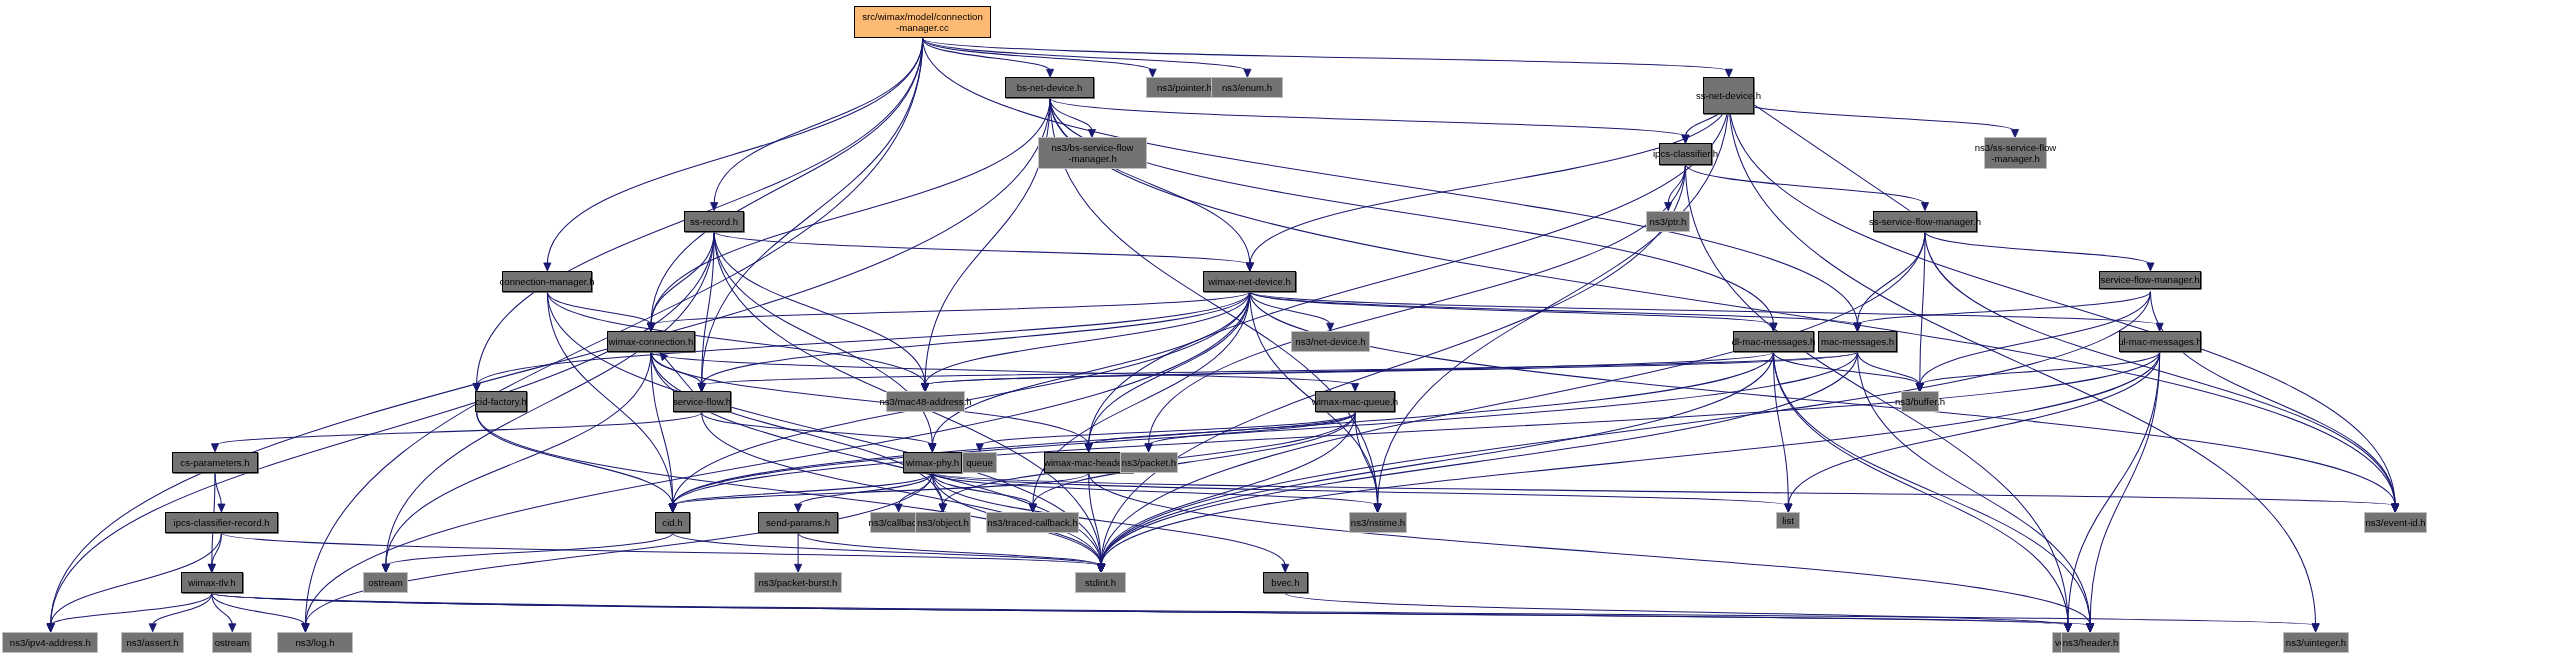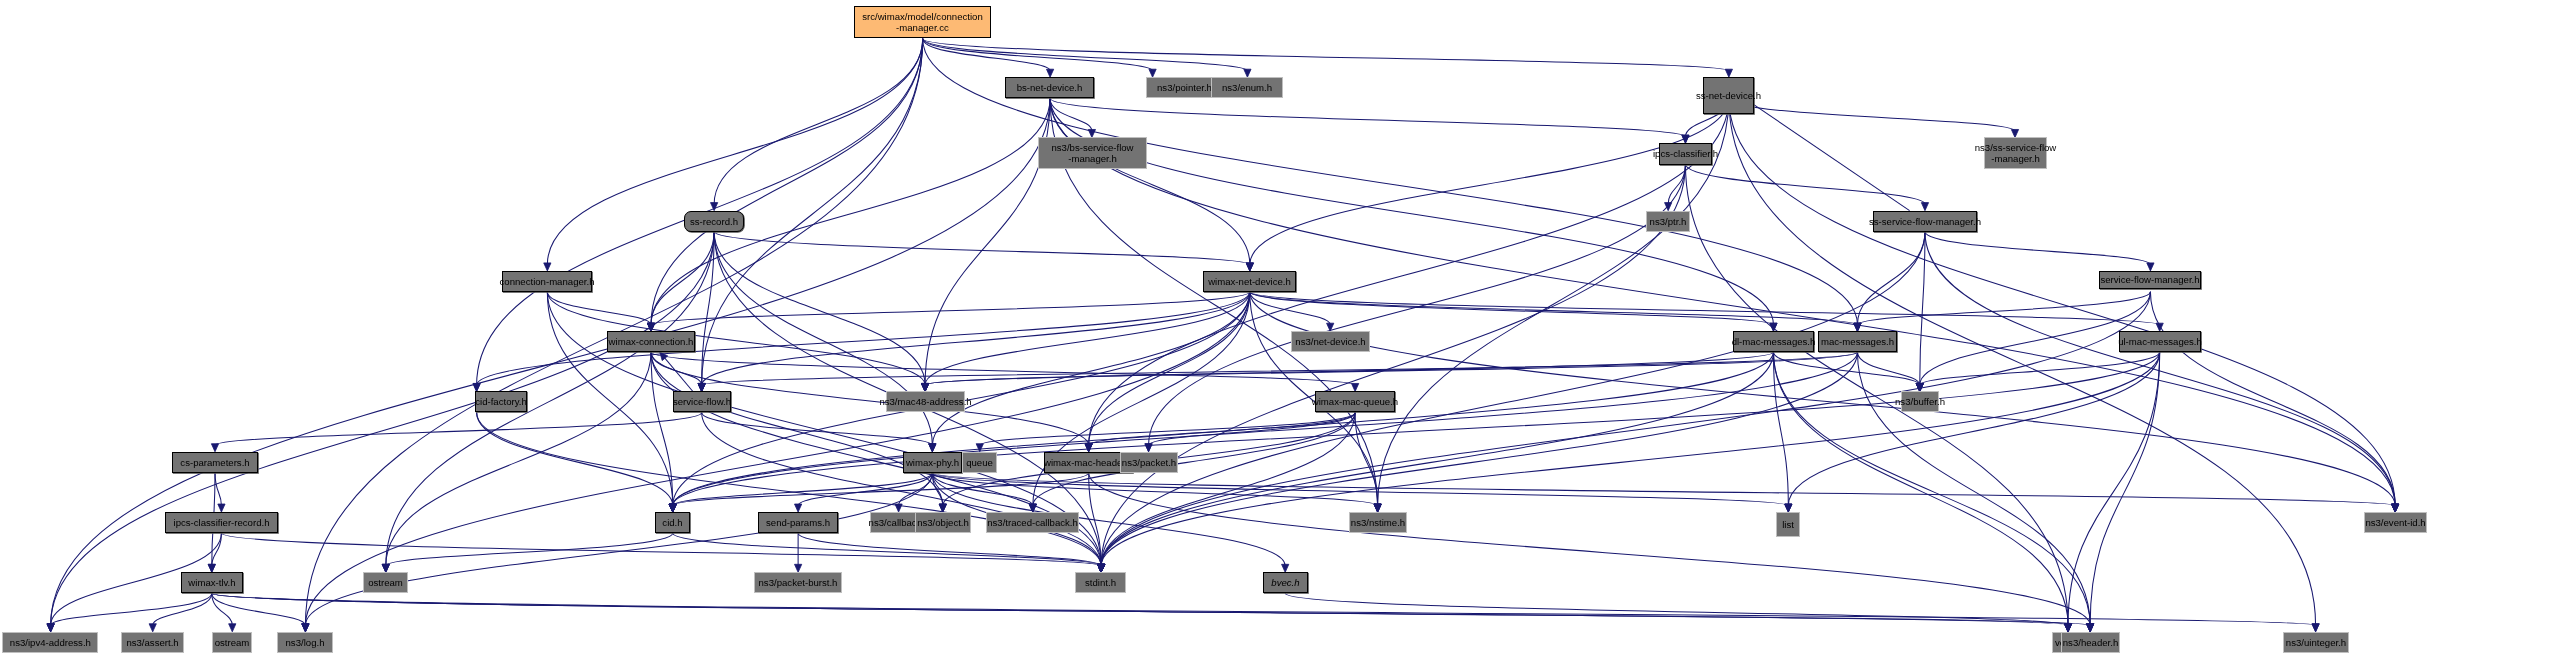--- a/index.html
+++ b/index.html
@@ -326,21 +326,21 @@
     </div>
   <div class="node local" style="left: 1659px; top: 143px; width: 53px; height: 22px;">
       <span>ipcs-classifier.h</span>
     </div>
   <div class="node sys" style="left: 1984px; top: 137px; width: 63px; height: 32px;">
       <span>
         <span>ns3/ss-service-flow</span>
         <span>-manager.h</span>
       </span>
     </div>
-  <div class="node local" style="left: 684px; top: 211px; width: 60px; height: 21px; border-radius: 7px;">
+  <div class="node local" style="left: 684px; top: 211px; width: 60px; height: 21px;">
       <span>ss-record.h</span>
     </div>
   <div class="node sys" style="left: 1646px; top: 211px; width: 44px; height: 21px;">
       <span>ns3/ptr.h</span>
     </div>
   <div class="node local" style="left: 1873px; top: 211px; width: 104px; height: 21px;">
       <span>ss-service-flow-manager.h</span>
     </div>
   <div class="node local" style="left: 502px; top: 271px; width: 90px; height: 21px;">
       <span>connection-manager.h</span>
@@ -410,51 +410,51 @@
     </div>
   <div class="node sys" style="left: 915px; top: 512px; width: 56px; height: 21px;">
       <span>ns3/object.h</span>
     </div>
   <div class="node sys" style="left: 986px; top: 512px; width: 93px; height: 21px;">
       <span>ns3/traced-callback.h</span>
     </div>
   <div class="node sys" style="left: 1349px; top: 512px; width: 58px; height: 21px;">
       <span>ns3/nstime.h</span>
     </div>
-  <div class="node sys" style="left: 1776px; top: 512px; width: 24px; height: 25px;">
+  <div class="node sys" style="left: 1776px; top: 512px; width: 24px; height: 17px;">
       <span>list</span>
     </div>
   <div class="node sys" style="left: 2364px; top: 512px; width: 63px; height: 21px;">
       <span>ns3/event-id.h</span>
     </div>
   <div class="node local" style="left: 181px; top: 572px; width: 62px; height: 21px;">
       <span>wimax-tlv.h</span>
     </div>
   <div class="node sys" style="left: 363px; top: 572px; width: 45px; height: 21px;">
       <span>ostream</span>
     </div>
   <div class="node sys" style="left: 754px; top: 572px; width: 88px; height: 21px;">
       <span>ns3/packet-burst.h</span>
     </div>
   <div class="node sys" style="left: 1075px; top: 572px; width: 51px; height: 21px;">
       <span>stdint.h</span>
     </div>
-  <div class="node local" style="left: 1263px; top: 572px; width: 45px; height: 21px; font-style: italic;">
+  <div class="node local" style="left: 1263px; top: 572px; width: 45px; height: 21px;">
       <span>bvec.h</span>
     </div>
   <div class="node sys" style="left: 2.4px; top: 632px; width: 96px; height: 21px;">
       <span>ns3/ipv4-address.h</span>
     </div>
   <div class="node sys" style="left: 121px; top: 632px; width: 63px; height: 21px;">
       <span>ns3/assert.h</span>
     </div>
   <div class="node sys" style="left: 212px; top: 632px; width: 40px; height: 21px;">
       <span>ostream</span>
     </div>
-  <div class="node sys" style="left: 277px; top: 632px; width: 56px; height: 21px;">
+  <div class="node sys" style="left: 277px; top: 632px; width: 76px; height: 21px;">
       <span>ns3/log.h</span>
     </div>
   <div class="node sys" style="left: 2052px; top: 632px; width: 32px; height: 21px;">
       <span>vector</span>
     </div>
   <div class="node sys" style="left: 2061px; top: 632px; width: 59px; height: 21px;">
       <span>ns3/header.h</span>
     </div>
   <div class="node sys" style="left: 2283px; top: 632px; width: 66px; height: 21px;">
       <span>ns3/uinteger.h</span>

